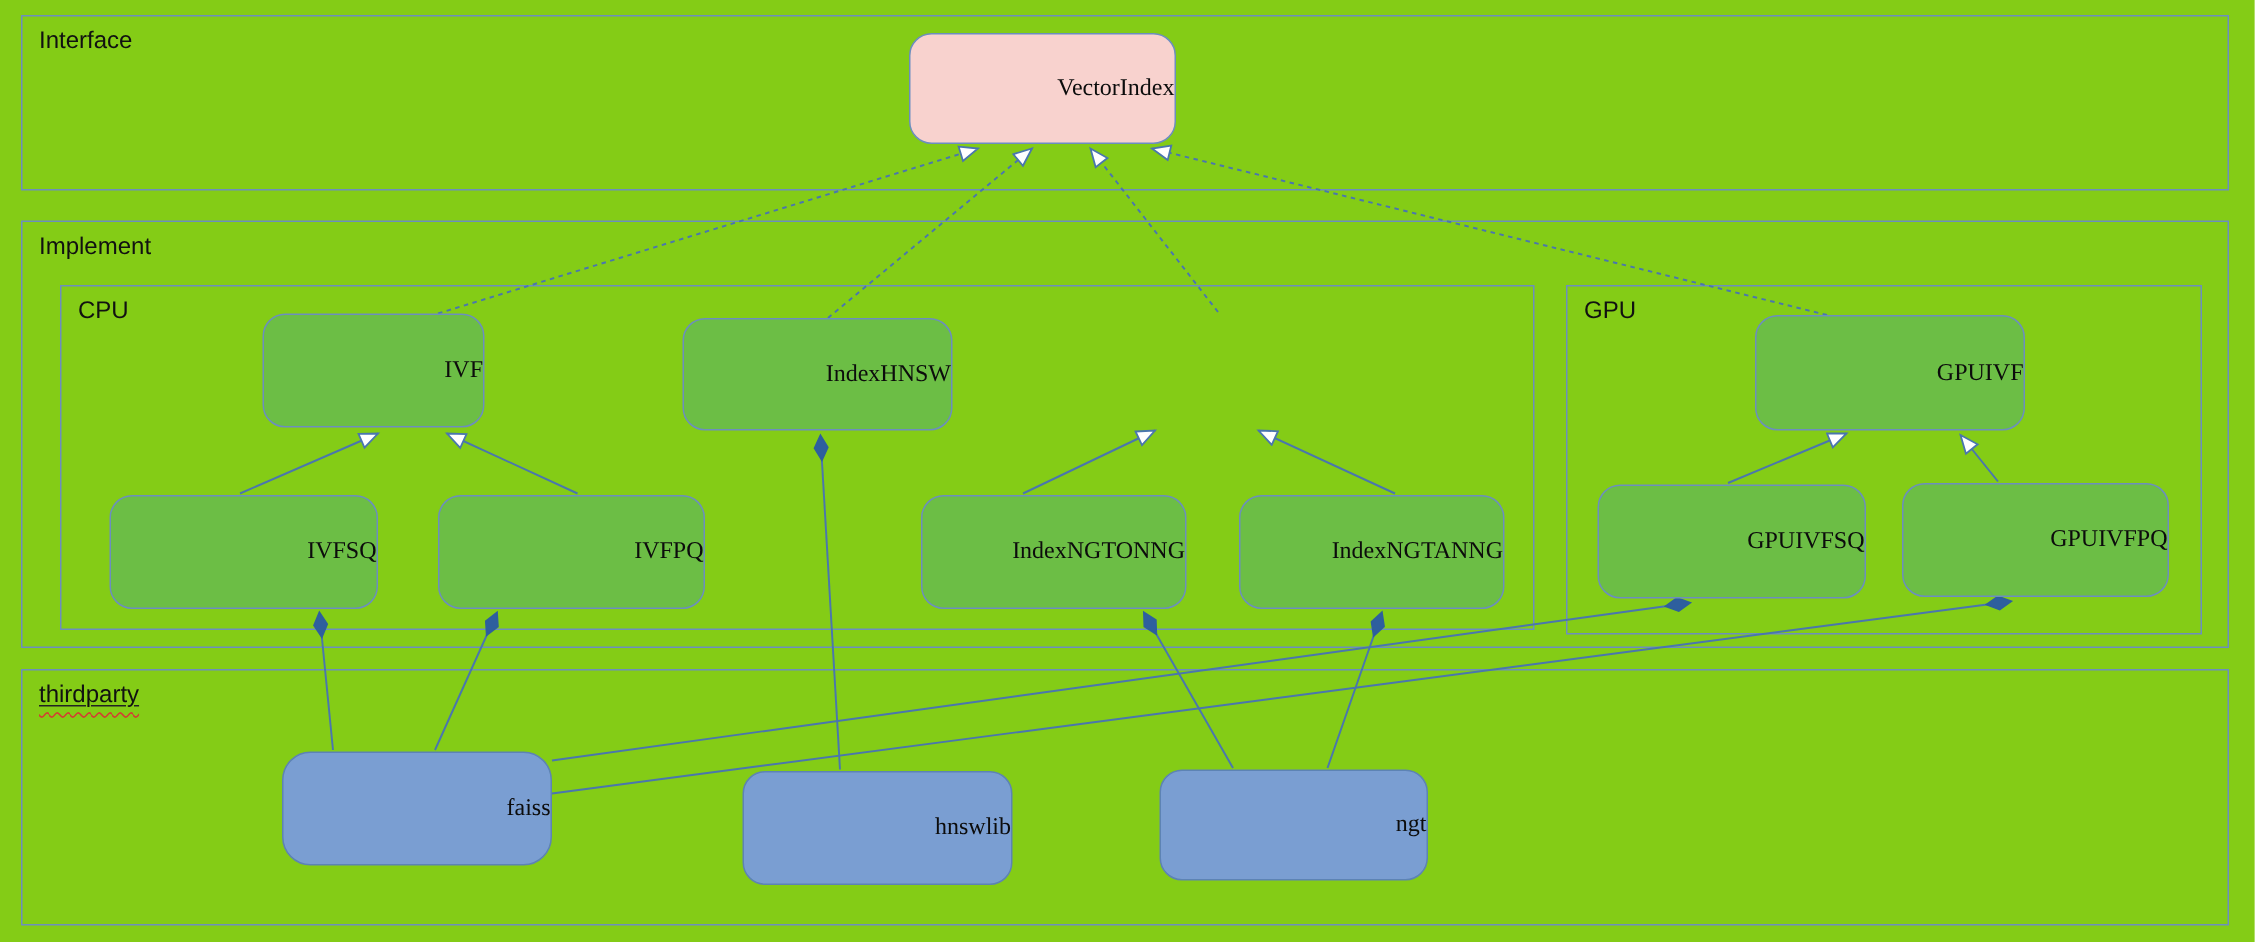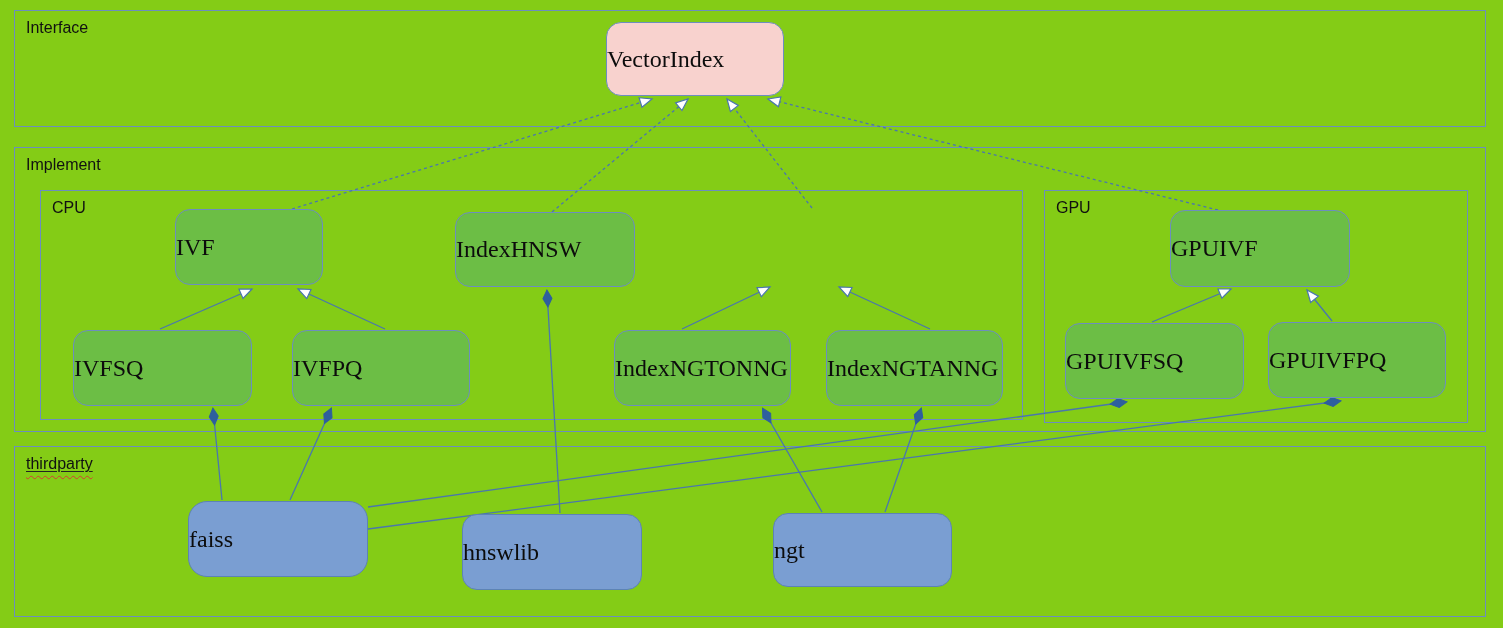--- a/index.html
+++ b/index.html
@@ -39,23 +39,23 @@
     left: 0; top: 0;
     pointer-events: none;
   }
   .node {
     position: absolute;
     box-sizing: border-box;
     border: 1.4px solid #6c8ebf;
     border-radius: 15px;
     display: flex;
     align-items: center;
-    justify-content: flex-start;
+    justify-content: flex-end;
     font-family: "Liberation Serif", serif;
-    font-size: 24px;
+    font-size: 16px;
     color: #0c0c0c;
     text-align: center;
   }
   .node.pink  { background: #f8d2ce; }
   .node.green { background: #6cbe45; }
   .node.blue  { background: #7a9ed2; border-color: #5d83b4; }
 </style>
 </head>
 <body>
 
@@ -158,21 +158,21 @@
   </div>
 
   <div class="node green" style="left:1268px; top:322px; width:178px; height:76px;">
     <span>GPUIVFPQ</span>
   </div>
 
   <div class="node blue" style="left:188px; top:501px; width:180px; height:76px;border-radius:19px;">
     <span>faiss</span>
   </div>
 
-  <div class="node blue" style="left:462px; top:514px; width:180px; height:76px;">
+  <div class="node blue" style="left:495px; top:514px; width:180px; height:76px;">
     <span>hnswlib</span>
   </div>
 
   <div class="node blue" style="left:773px; top:513px; width:179px; height:74px;">
     <span>ngt</span>
   </div>
 
 </div>
 
 </body></html>

